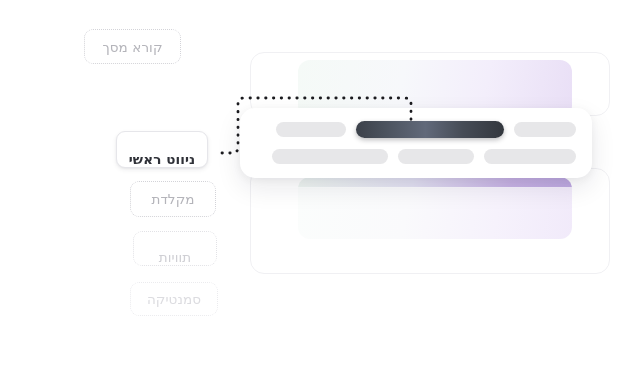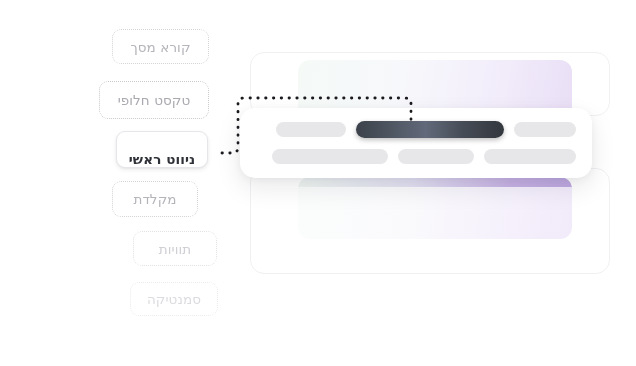--- a/index.html
+++ b/index.html
@@ -64,25 +64,25 @@
   }
   .chip.active {
     border: 1.4px solid #e6e6ea;
     background: #ffffff;
     color: #2f3138;
     font-weight: 600;
     box-shadow: 0 2px 5px rgba(24, 24, 40, .07),
                 0 1px 2px rgba(24, 24, 40, .05);
   }
 
-  .chip-0 { left: 112px; top: 29px;  width: 97px;  height: 35px; }
+  .chip-0 { left: 84px; top: 29px;  width: 97px;  height: 35px; }
   .chip-1 { left: 99px;  top: 81px;  width: 110px; height: 38px; }
   .chip-2 { left: 116px; top: 131px; width: 92px;  height: 37px; align-items: flex-end; }
-  .chip-3 { left: 112px; top: 181px; width: 86px;  height: 36px; }
-  .chip-4 { left: 133px; top: 231px; width: 84px;  height: 35px; }
+  .chip-3 { left: 130px; top: 181px; width: 86px;  height: 36px; }
+  .chip-4 { left: 133px; top: 231px; width: 84px;  height: 35px; align-items: flex-end; }
   .chip-5 { left: 130px; top: 282px; width: 88px;  height: 34px; }
 
   
   .stage {
     position: absolute;
     left: 228px;
     top: 0;
     width: 408px;
     height: 366px;
   }
@@ -196,23 +196,20 @@
   }
 </style>
 </head>
 <body>
 
 <div class="screen">
 
   <div class="chip-rail">
     <div class="chip dashed lv3 chip-0">
       <span>קורא מסך</span>
-    </div>
-    <div class="chip dashed lv2 chip-1">
-      <span>טקסט חלופי</span>
     </div>
     <div class="chip active chip-2">
       <span>ניווט ראשי</span>
     </div>
     <div class="chip dashed lv3 chip-3">
       <span>מקלדת</span>
     </div>
     <div class="chip dashed lv4 chip-4">
       <span>תוויות</span>
     </div>

